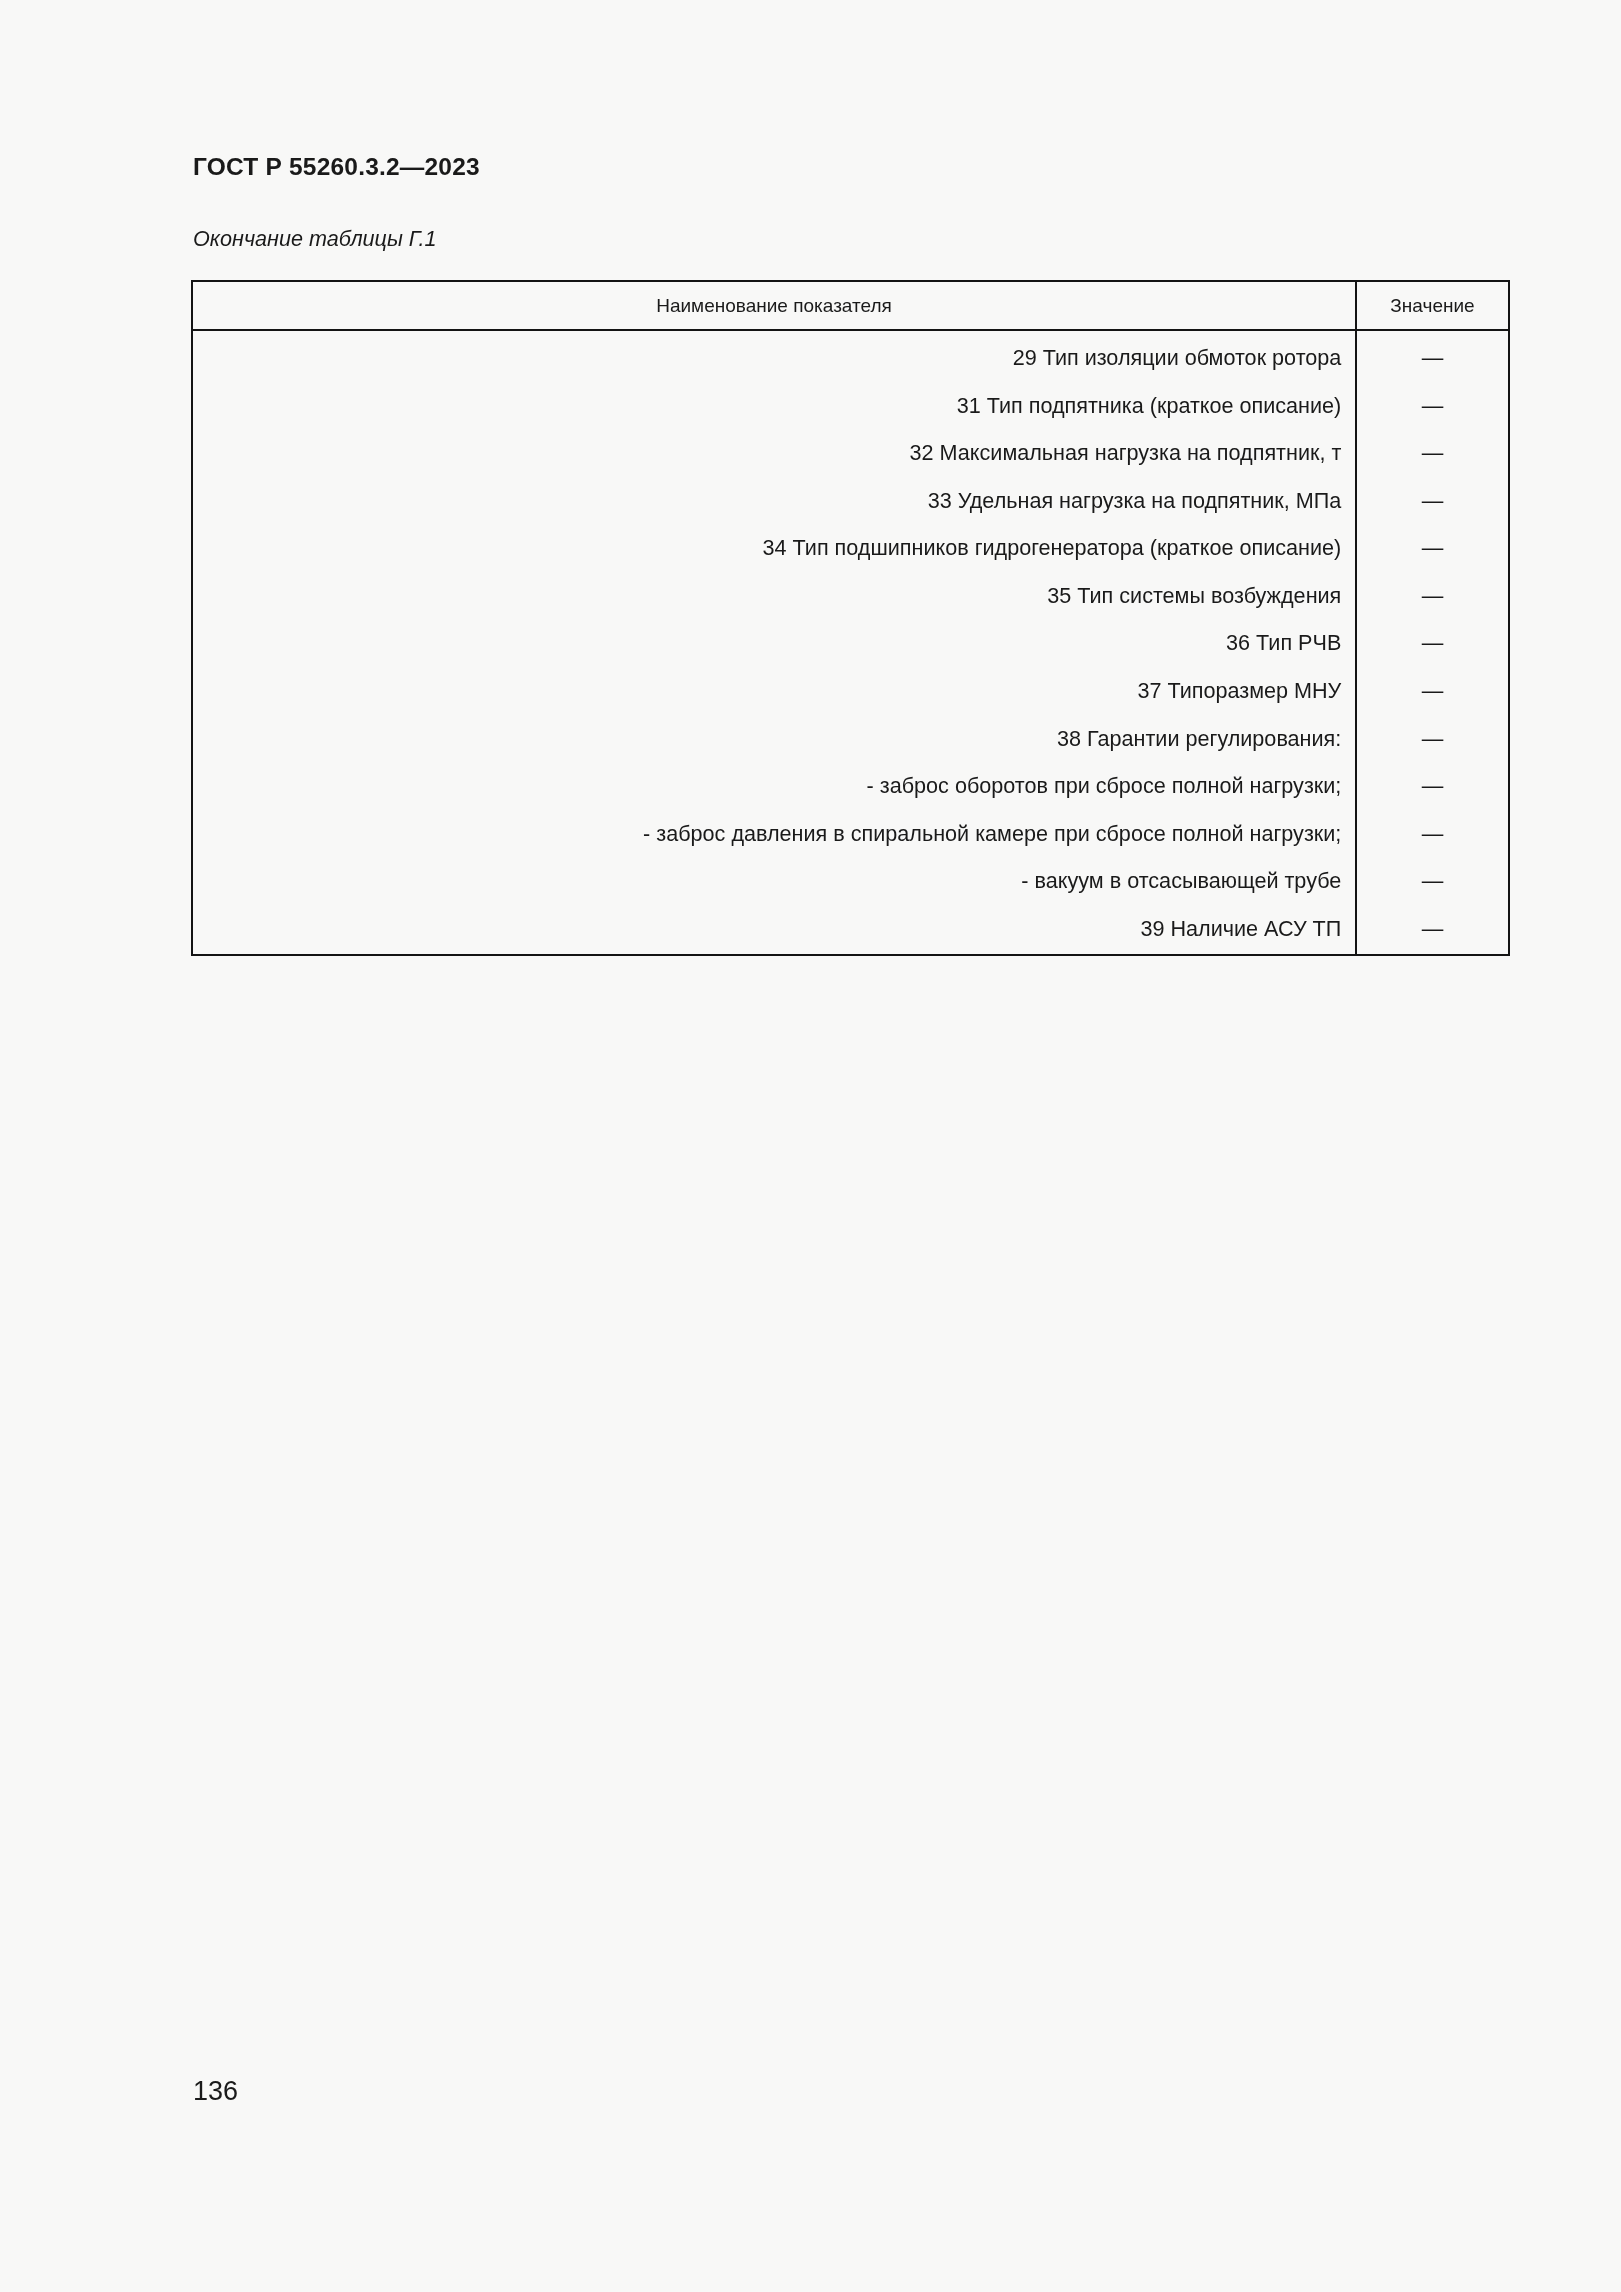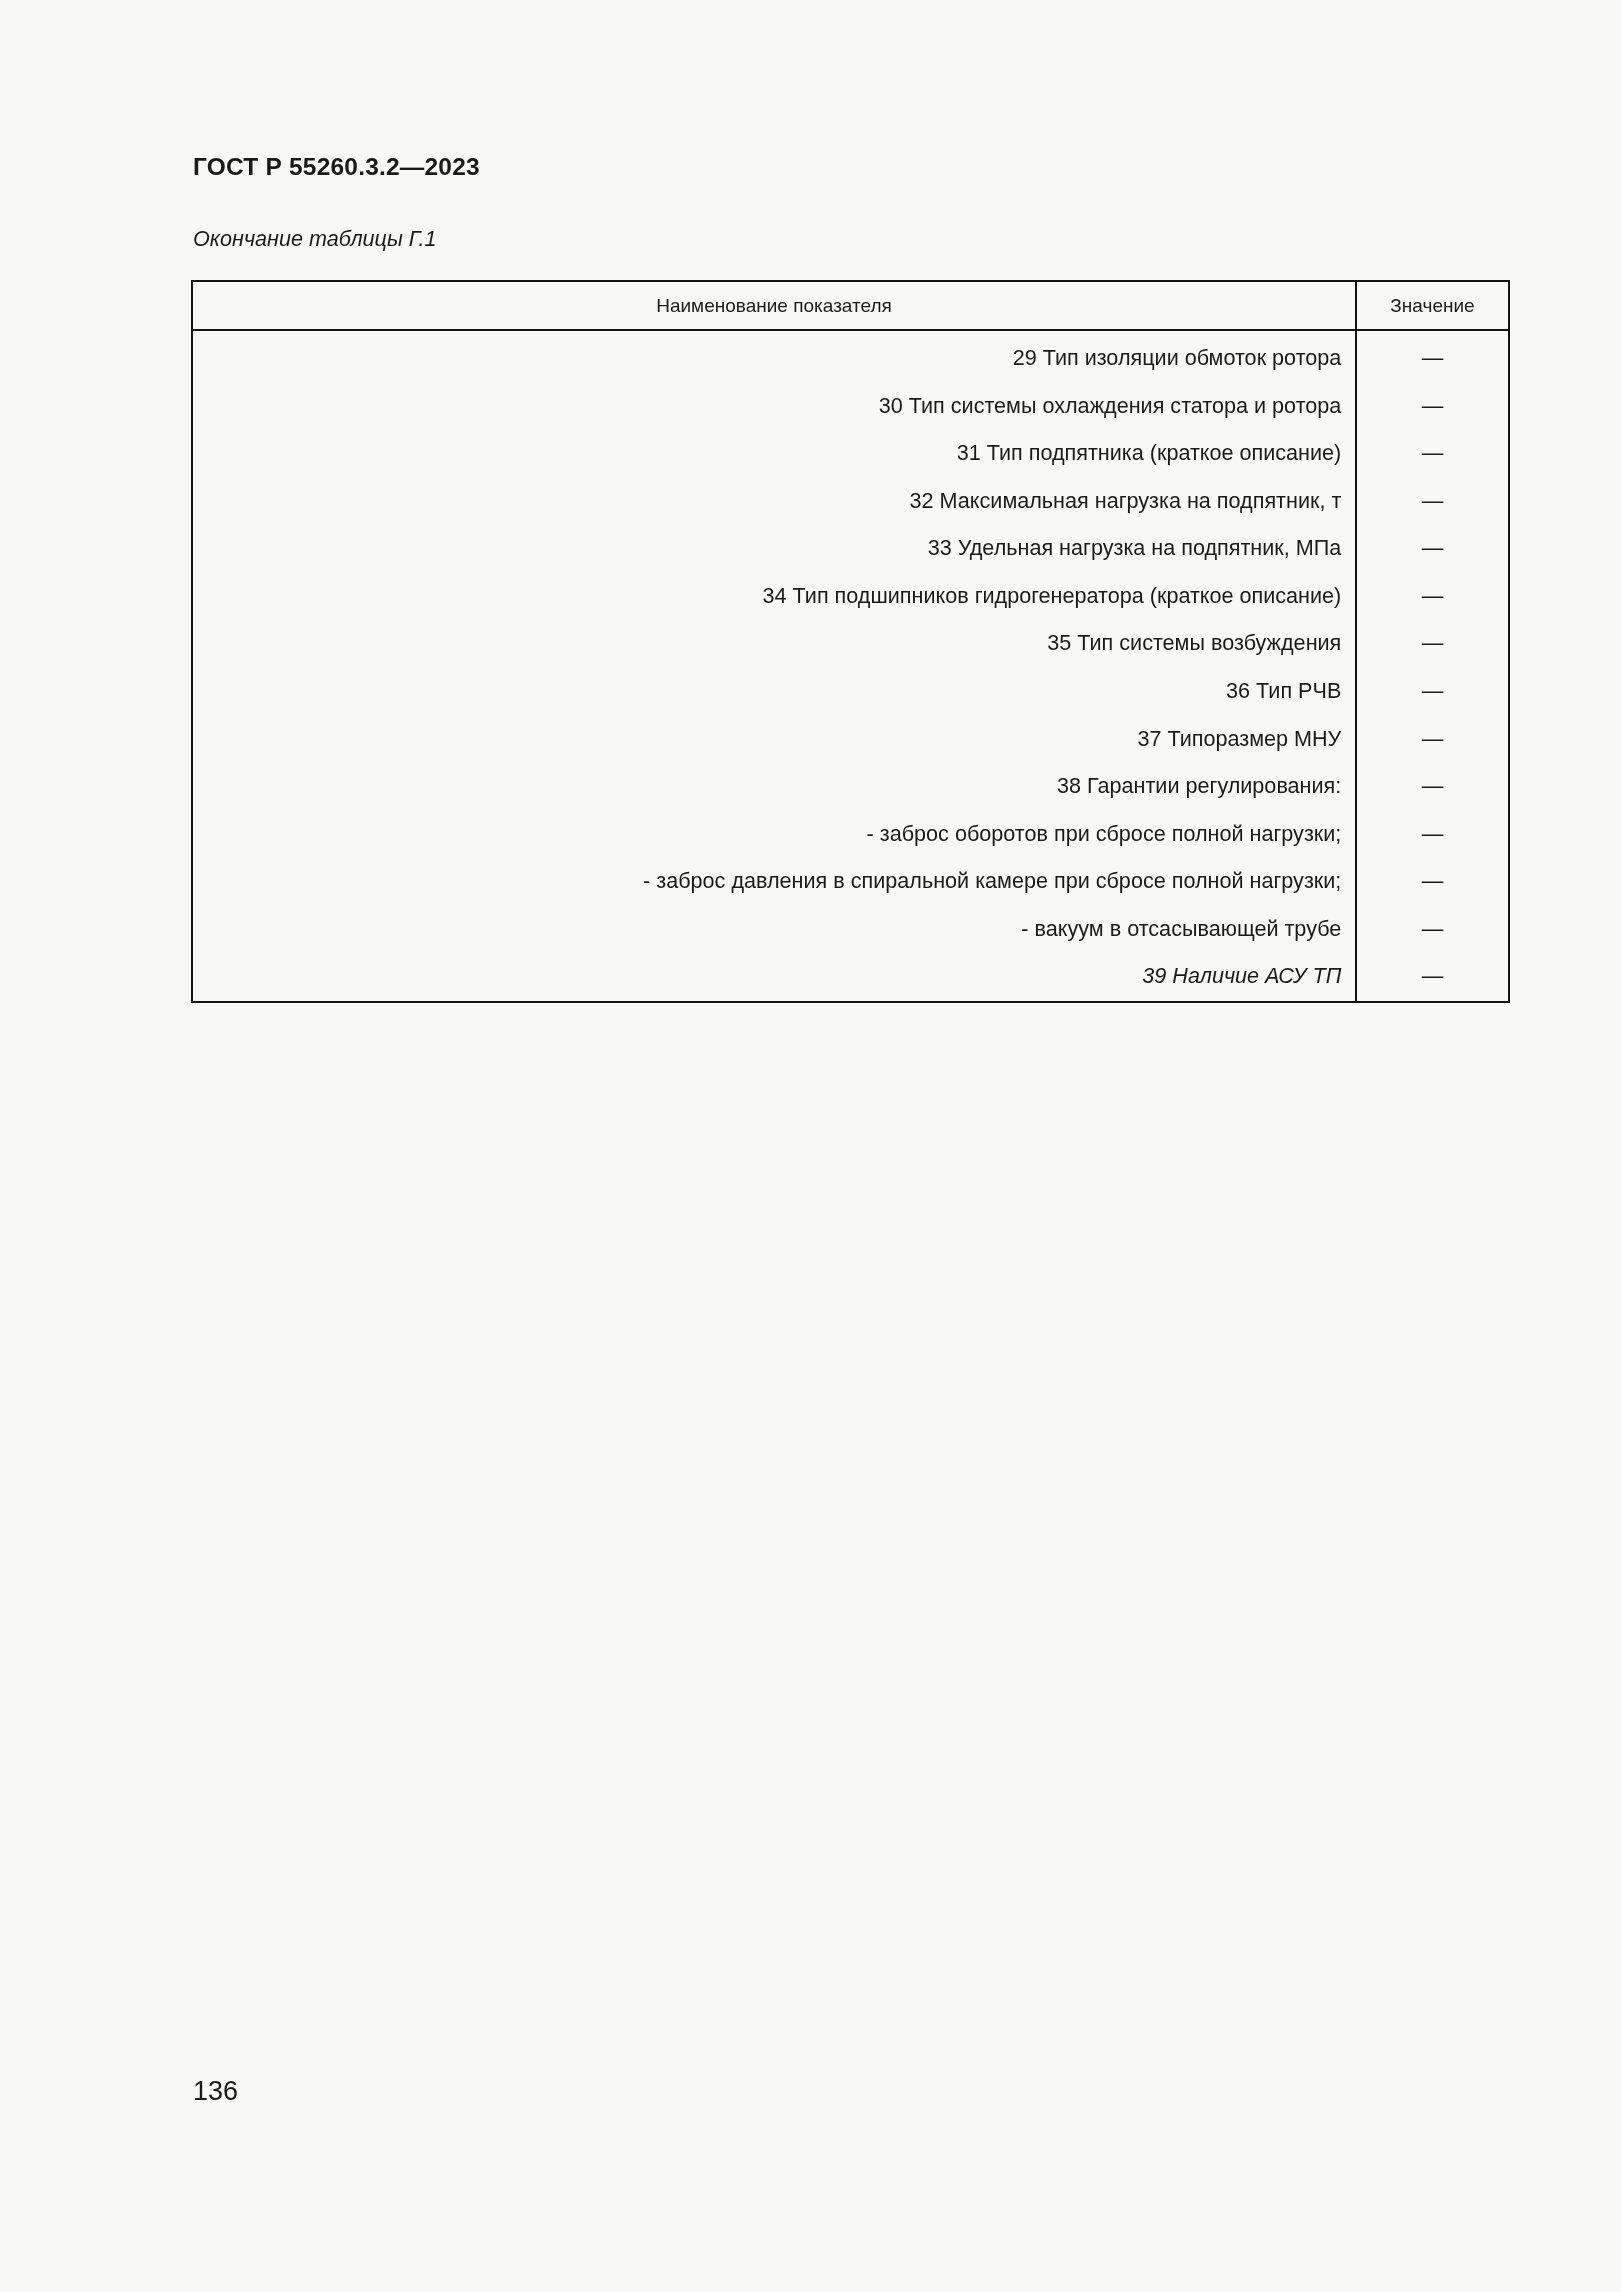--- a/index.html
+++ b/index.html
@@ -112,21 +112,20 @@
     border-right: 2px solid #141414;
     white-space: nowrap;
   }
   table.gost tbody tr.data-row td.cell-value {
     text-align: center;
     border-left: 2px solid #141414;
     font-size: 21.6px;
   }
   table.gost tbody tr.data-row:last-child td {
     border-bottom: 2.9px solid #141414;
-    font-style: italic;
   }
 
   
   .page-number {
     position: absolute;
     left: 193px;
     top: 2068px;
     font-size: 27px;
   }
 </style>
@@ -154,24 +153,20 @@
       <tbody id="table-body">
         <tr class="spacer-row">
           <td class="cell-name"></td>
           <td class="cell-value"></td>
         </tr>
       <tr class="data-row">
             <td class="cell-name">29 Тип изоляции обмоток ротора</td>
             <td class="cell-value">—</td>
           </tr>
           <tr class="data-row">
-            <td class="cell-name">30 Тип системы охлаждения статора и ротора</td>
-            <td class="cell-value">—</td>
-          </tr>
-          <tr class="data-row">
             <td class="cell-name">31 Тип подпятника (краткое описание)</td>
             <td class="cell-value">—</td>
           </tr>
           <tr class="data-row">
             <td class="cell-name">32 Максимальная нагрузка на подпятник, т</td>
             <td class="cell-value">—</td>
           </tr>
           <tr class="data-row">
             <td class="cell-name">33 Удельная нагрузка на подпятник, МПа</td>
             <td class="cell-value">—</td>

